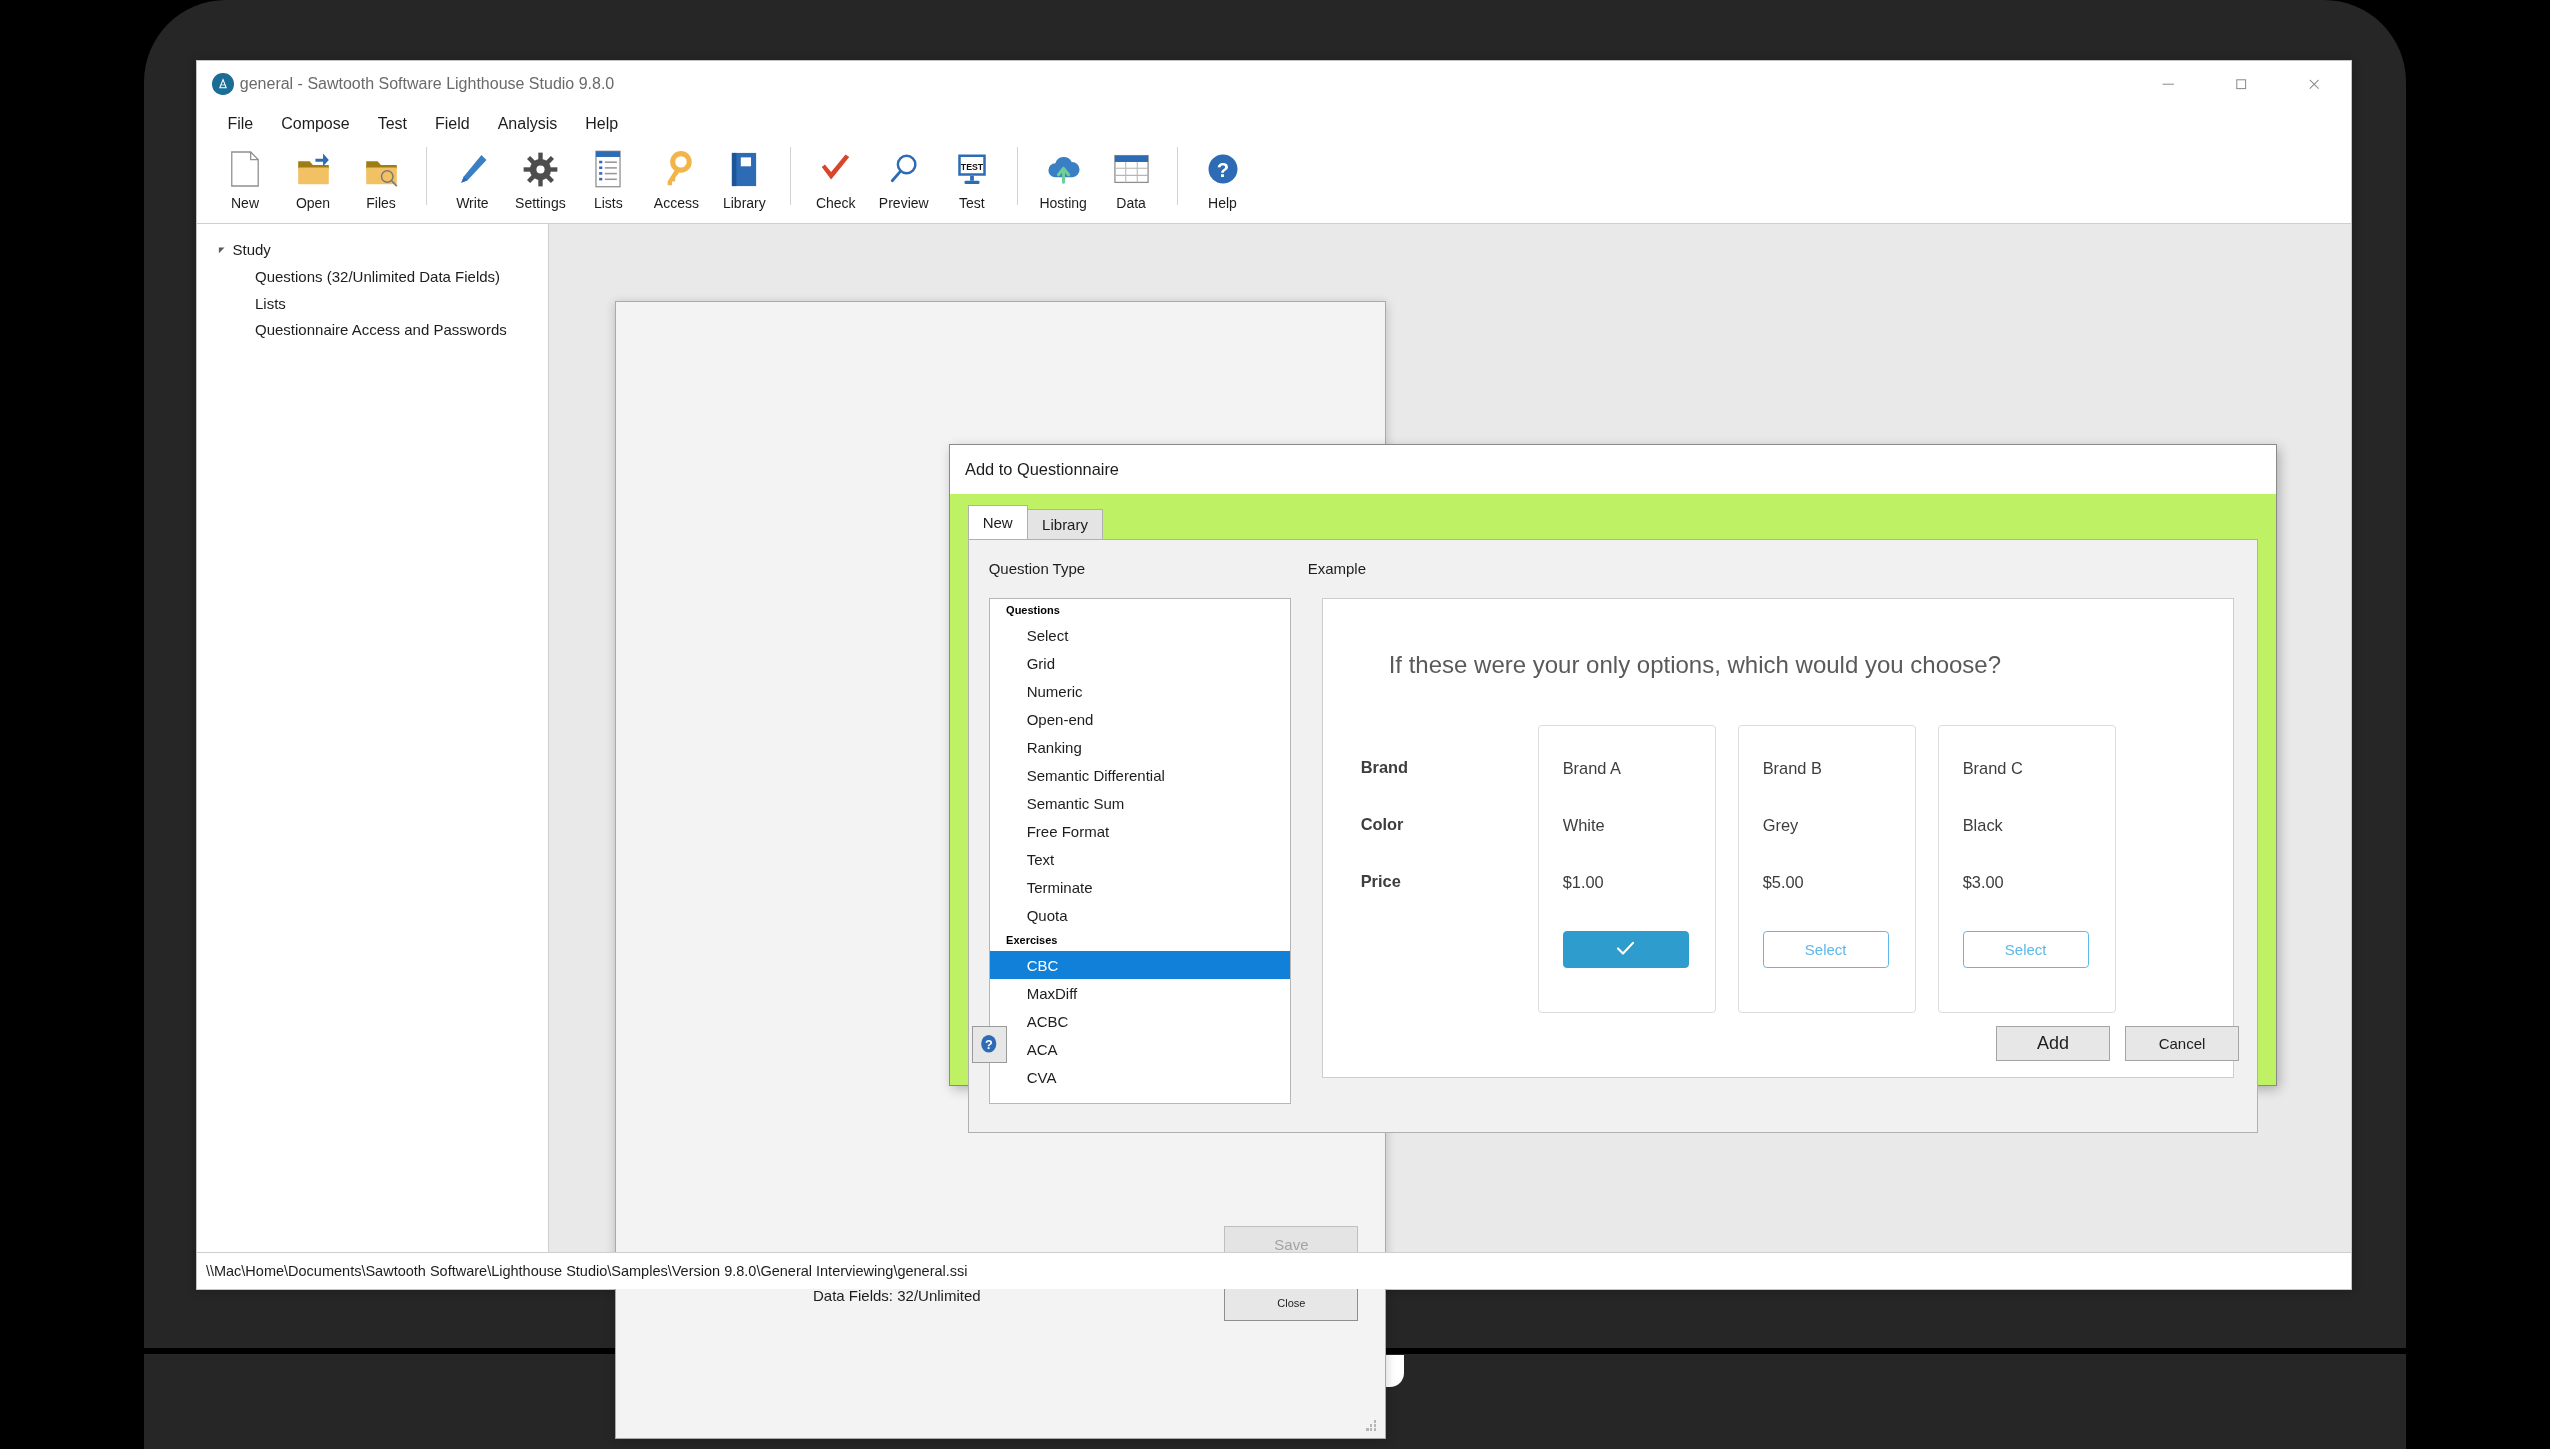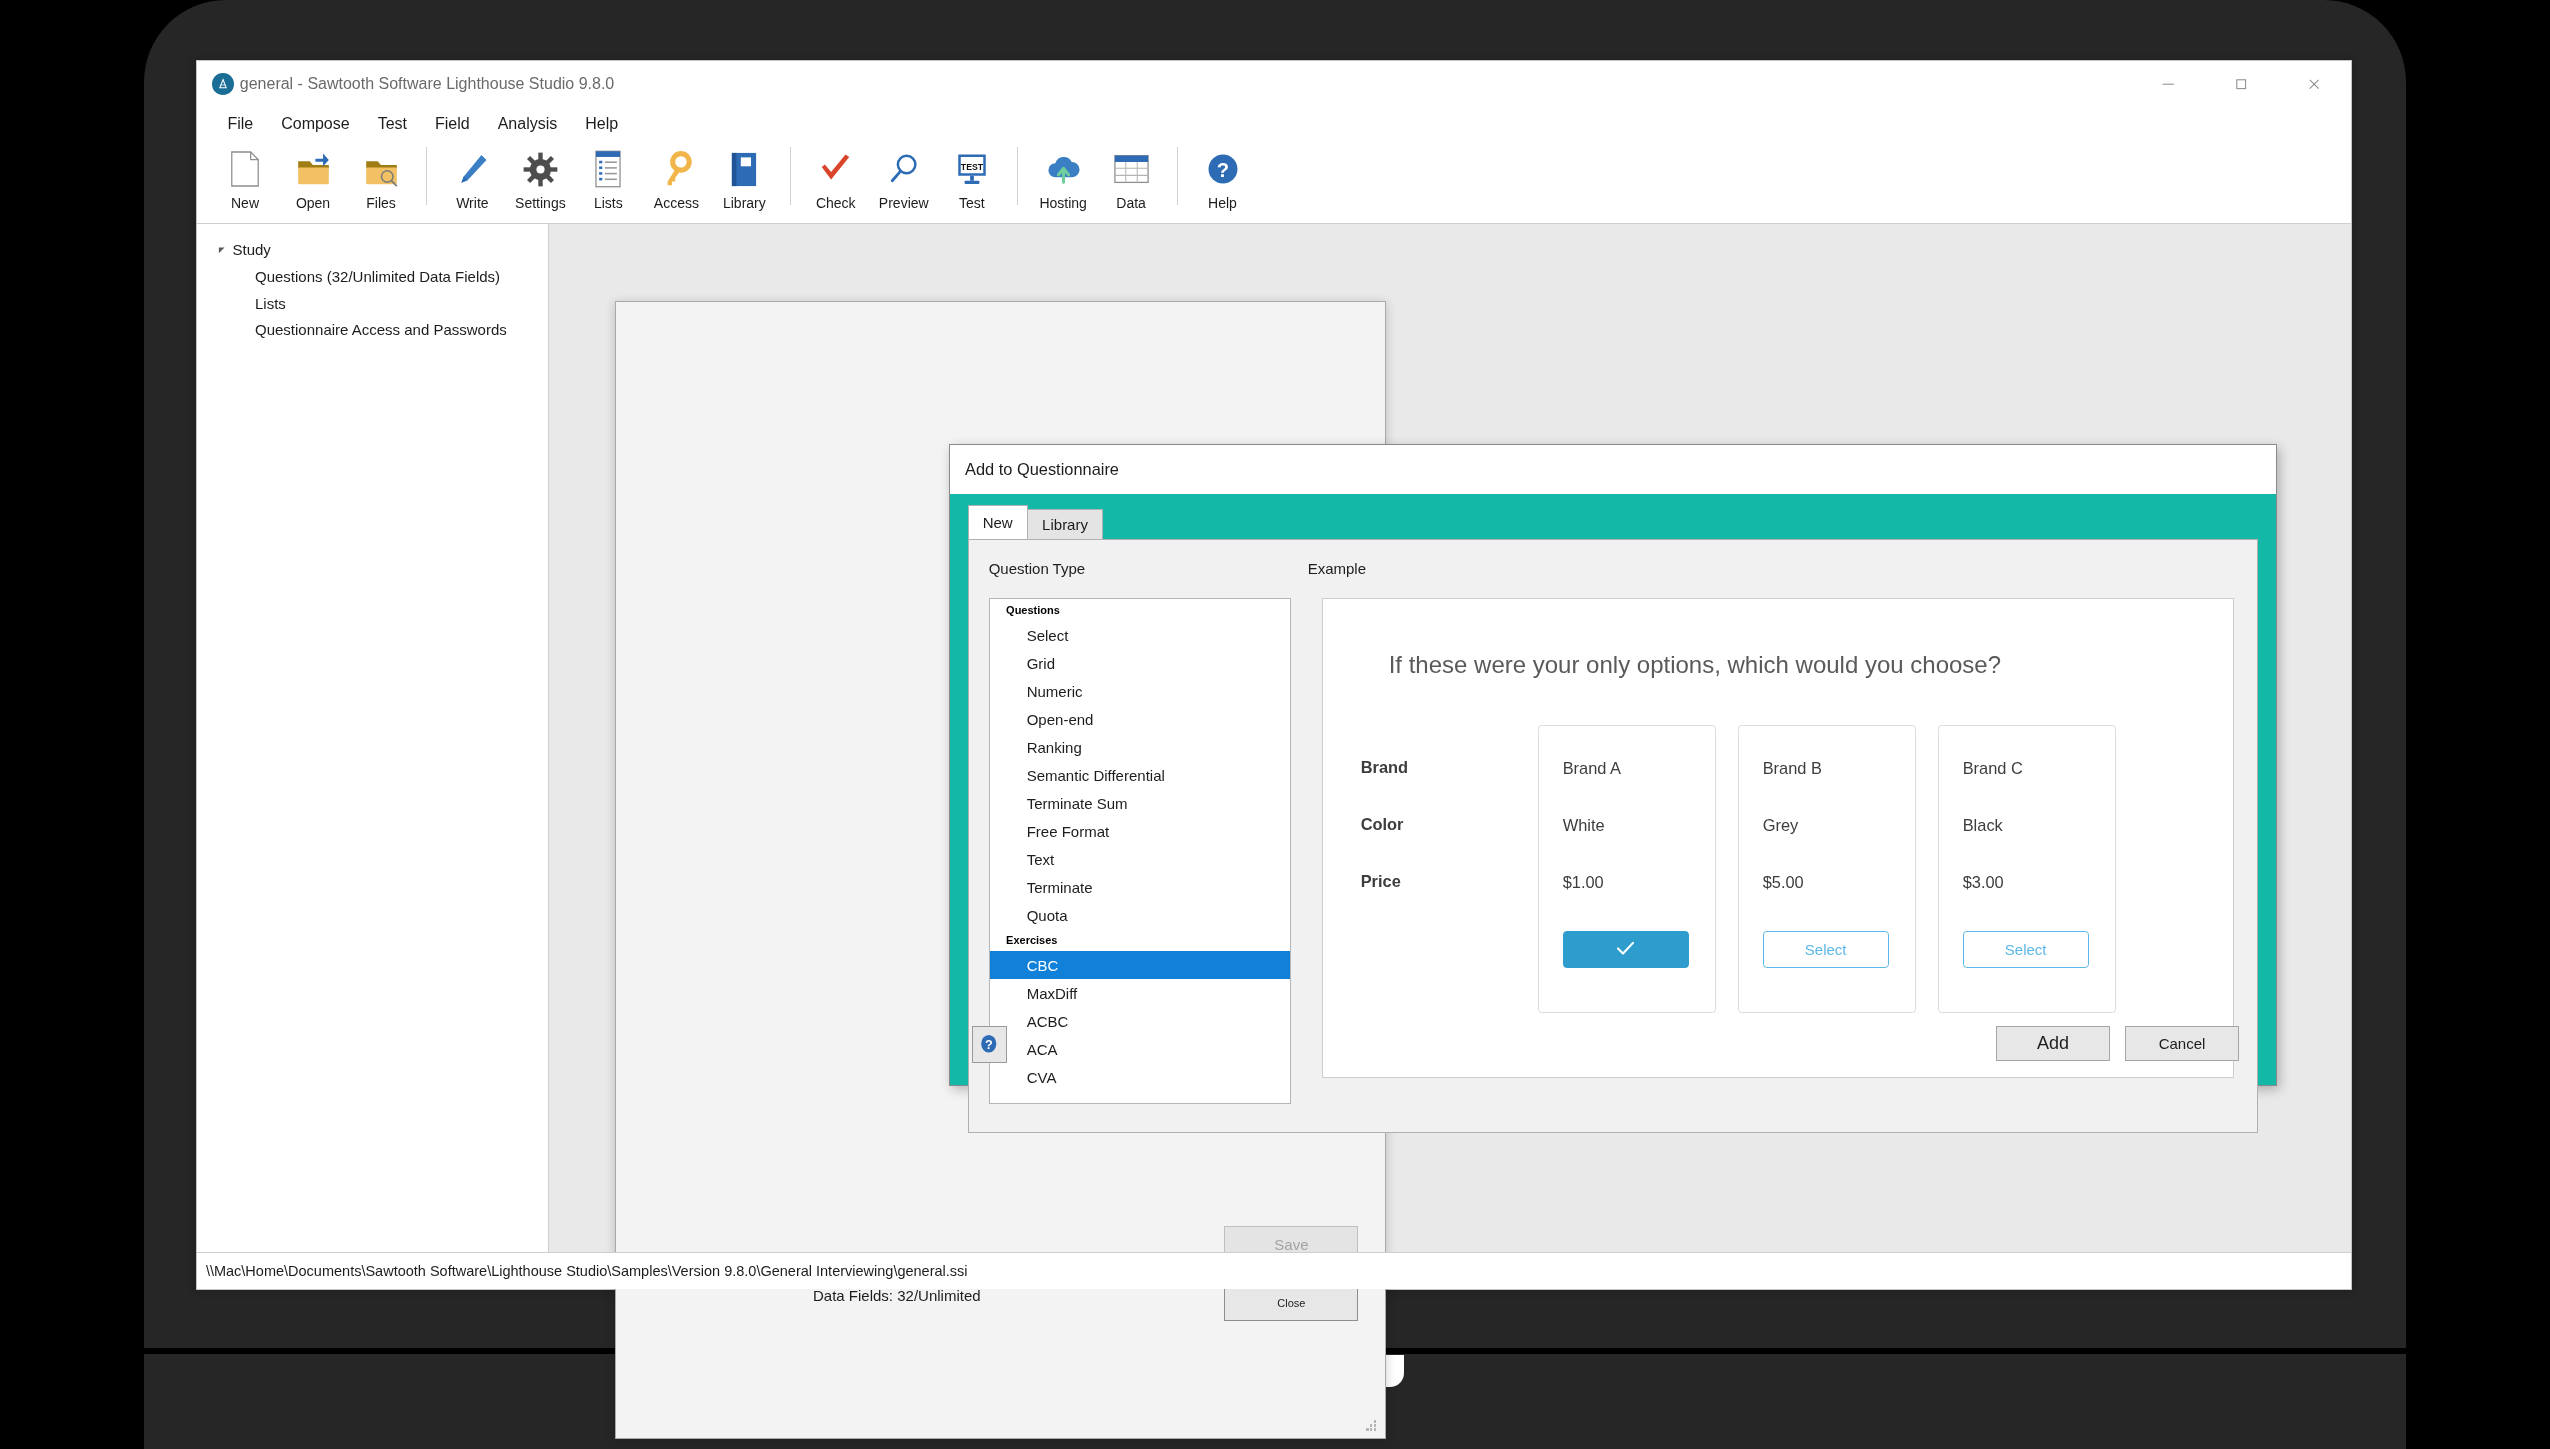--- a/index.html
+++ b/index.html
@@ -215,21 +215,21 @@
     position: absolute;
     width: 2.5px; height: 2.5px;
     background: #b5b5b5;
   }
 
   
   #add-dialog {
     position: absolute;
     left: 400px; top: 220px;
     width: 1328px; height: 642px;
-    background: #14b8a6;
+    background: #bef264;
     border: 0.6px solid #8a8a8a;
     box-shadow: 3.2px 3.8px 11.4px rgba(0,0,0,.28);
   }
   #dialog-header {
     height: 49px;
     background: #ffffff;
     display: flex;
     align-items: center;
     padding-left: 15px;
   }
@@ -715,21 +715,21 @@
           <div class="panel-label" id="label-example">Example</div>
 
           <div id="question-type-list">
             <div class="qt-group">Questions</div>
             <div class="qt-item">Select</div>
             <div class="qt-item">Grid</div>
             <div class="qt-item">Numeric</div>
             <div class="qt-item">Open-end</div>
             <div class="qt-item">Ranking</div>
             <div class="qt-item">Semantic Differential</div>
-            <div class="qt-item">Terminate Sum</div>
+            <div class="qt-item">Semantic Sum</div>
             <div class="qt-item">Free Format</div>
             <div class="qt-item">Text</div>
             <div class="qt-item">Terminate</div>
             <div class="qt-item">Quota</div>
             <div class="qt-group">Exercises</div>
             <div class="qt-item selected">CBC</div>
             <div class="qt-item">MaxDiff</div>
             <div class="qt-item">ACBC</div>
             <div class="qt-item">ACA</div>
             <div class="qt-item">CVA</div>

